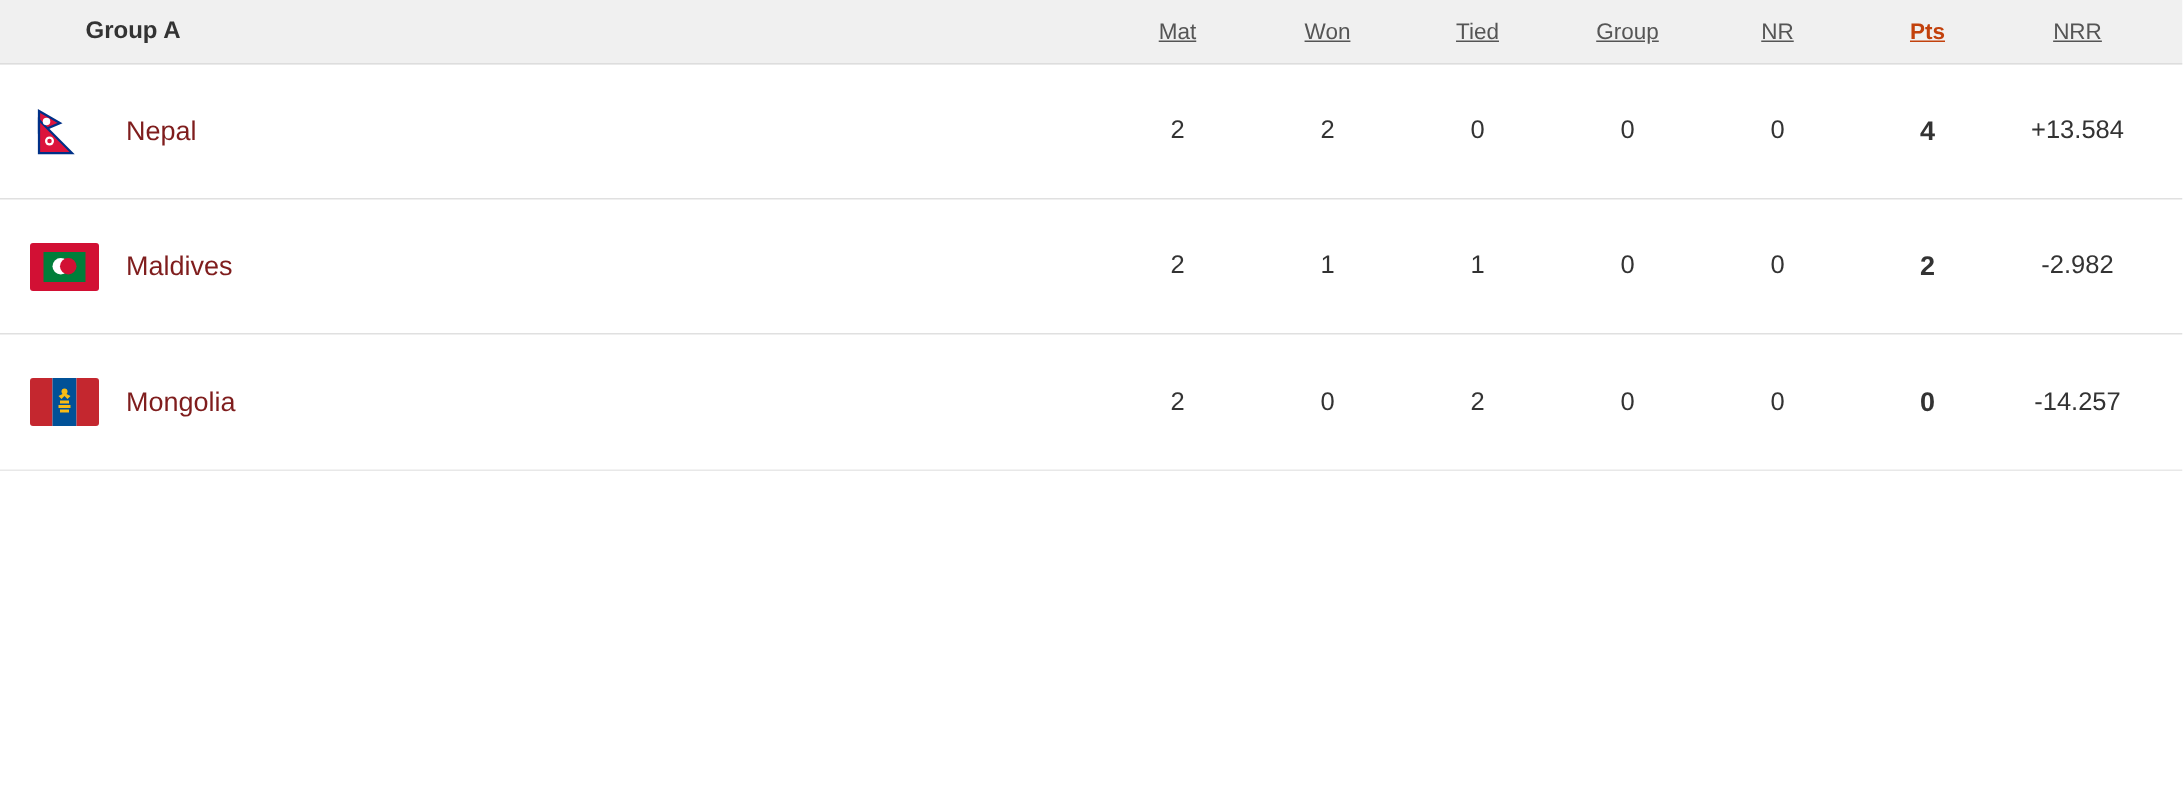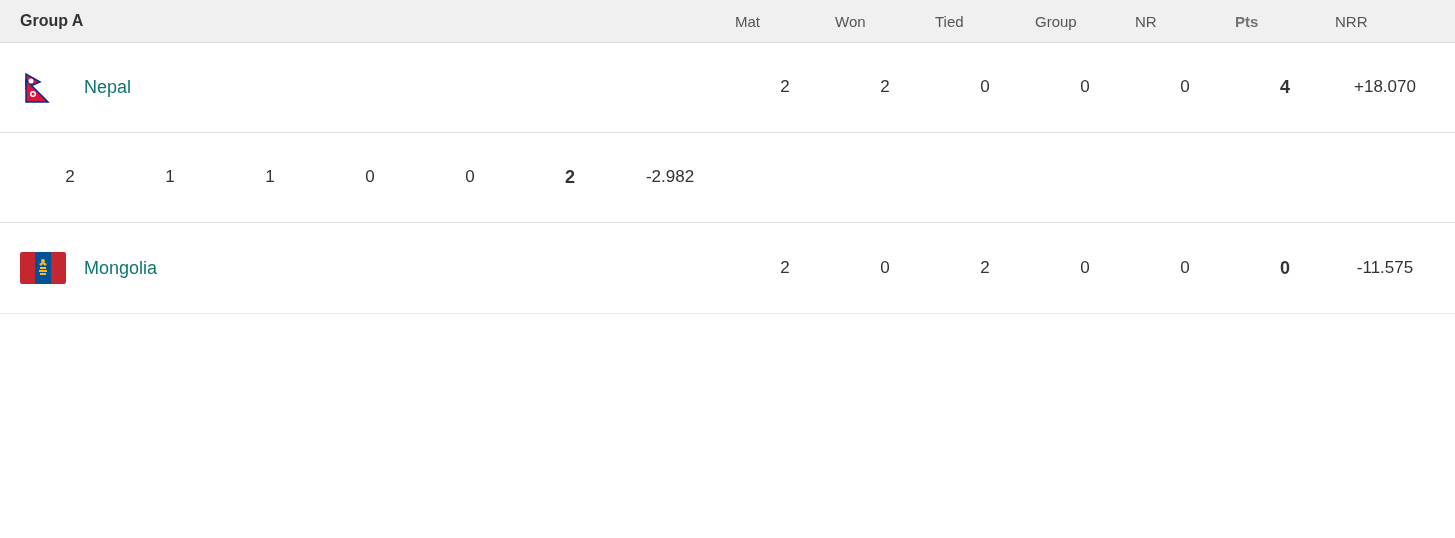--- a/index.html
+++ b/index.html
@@ -27,37 +27,40 @@
       align-items: center;
       padding: 12px 20px;
       border-bottom: 1px solid #ddd;
     }
 
     .header-group-name {
       flex: 1;
       font-size: 16px;
       font-weight: 600;
       color: #333;
+      margin-left: 37px;
     }
 
     .header-cols {
       display: flex;
       width: 700px;
     }
 
     .header-col {
       width: 100px;
+      text-align: center;
       font-size: 15px;
       color: #555;
       font-weight: normal;
+      text-decoration: underline;
     }
 
     .header-col.pts {
       font-weight: bold;
-      color: #737373;
+      color: #c2410c;
     }
 
     .team-row {
       display: flex;
       align-items: center;
       padding: 22px 20px;
       border-bottom: 1px solid #e0e0e0;
       min-height: 90px;
     }
 
@@ -75,21 +78,21 @@
     .flag {
       width: 46px;
       height: 32px;
       border-radius: 3px;
       overflow: hidden;
       flex-shrink: 0;
     }
 
     .team-name {
       font-size: 18px;
-      color: #0f766e;
+      color: #7f1d1d;
       font-weight: 500;
       text-align: center;
     }
 
     .team-stats {
       display: flex;
       width: 700px;
     }
 
     .stat-cell {
@@ -197,25 +200,33 @@
       </div>
       <span class="team-name">Nepal</span>
     </div>
     <div class="team-stats">
       <div class="stat-cell">2</div>
       <div class="stat-cell">2</div>
       <div class="stat-cell">0</div>
       <div class="stat-cell">0</div>
       <div class="stat-cell">0</div>
       <div class="stat-cell pts">4</div>
-      <div class="stat-cell">+18.070</div>
+      <div class="stat-cell">+13.584</div>
     </div>
   </div>
 
   <div class="team-row">
+    <div class="team-info">
+      <div class="flag maldives-flag">
+        <div class="maldives-flag-inner">
+          <div class="maldives-crescent"></div>
+        </div>
+      </div>
+      <span class="team-name">Maldives</span>
+    </div>
     <div class="team-stats">
       <div class="stat-cell">2</div>
       <div class="stat-cell">1</div>
       <div class="stat-cell">1</div>
       <div class="stat-cell">0</div>
       <div class="stat-cell">0</div>
       <div class="stat-cell pts">2</div>
       <div class="stat-cell">-2.982</div>
     </div>
   </div>
@@ -238,19 +249,19 @@
       </div>
       <span class="team-name">Mongolia</span>
     </div>
     <div class="team-stats">
       <div class="stat-cell">2</div>
       <div class="stat-cell">0</div>
       <div class="stat-cell">2</div>
       <div class="stat-cell">0</div>
       <div class="stat-cell">0</div>
       <div class="stat-cell pts">0</div>
-      <div class="stat-cell">-11.575</div>
+      <div class="stat-cell">-14.257</div>
     </div>
   </div>
 
 </div>
 
 <div class="bottom-scroll-area"></div>
 
 </body></html>

